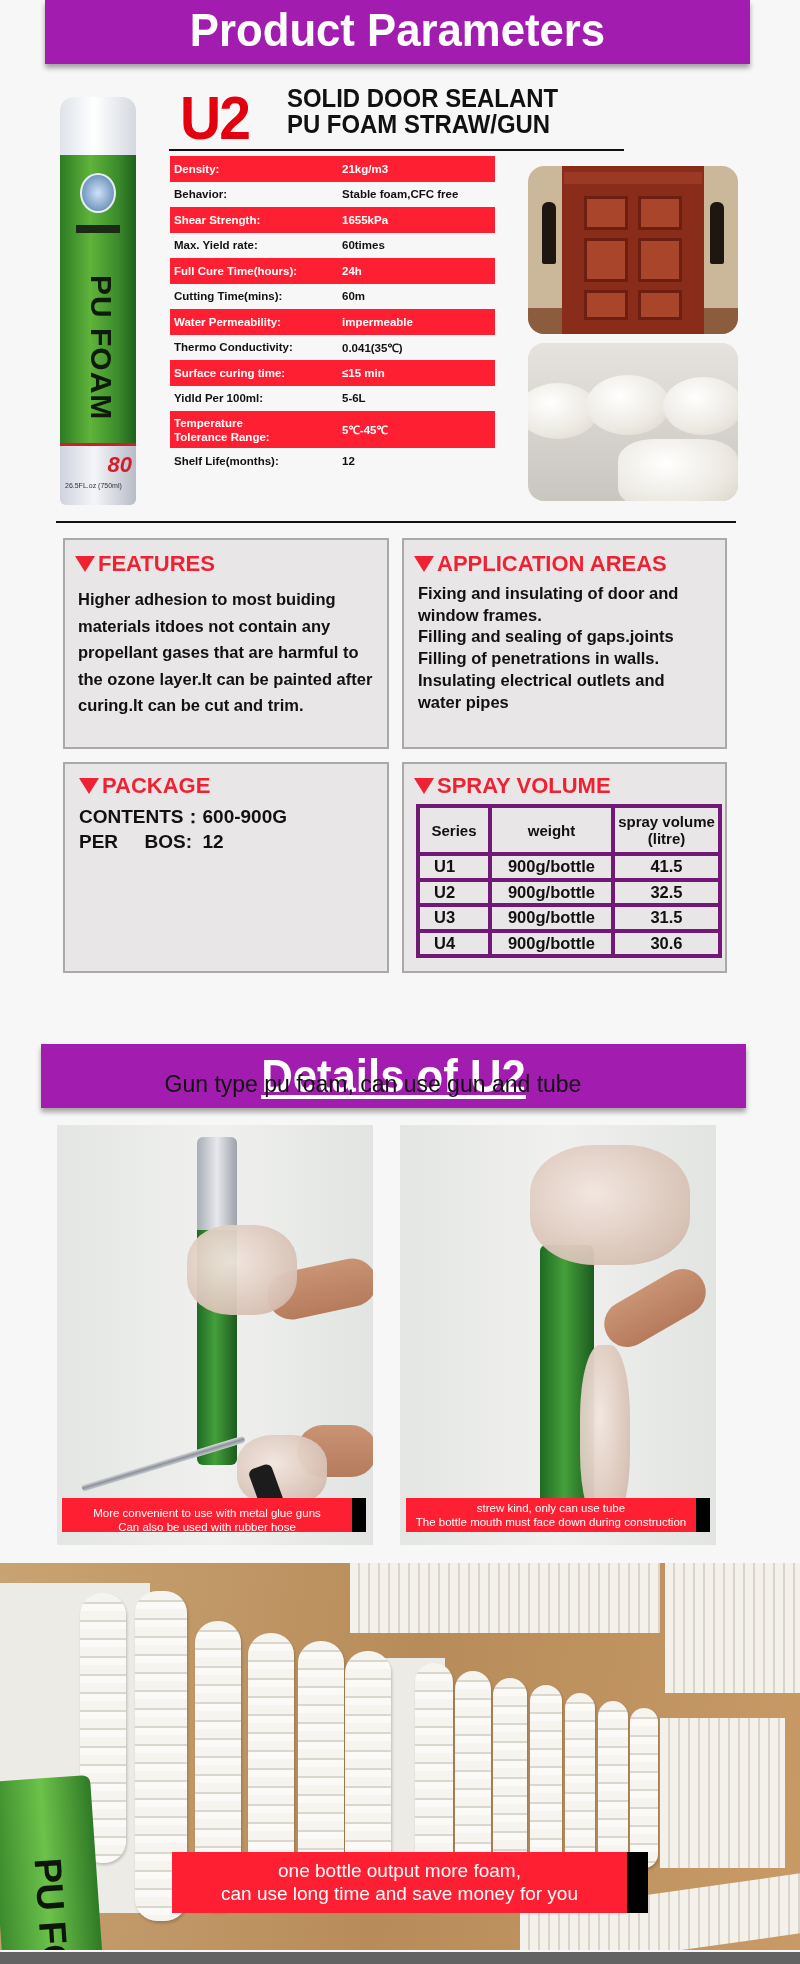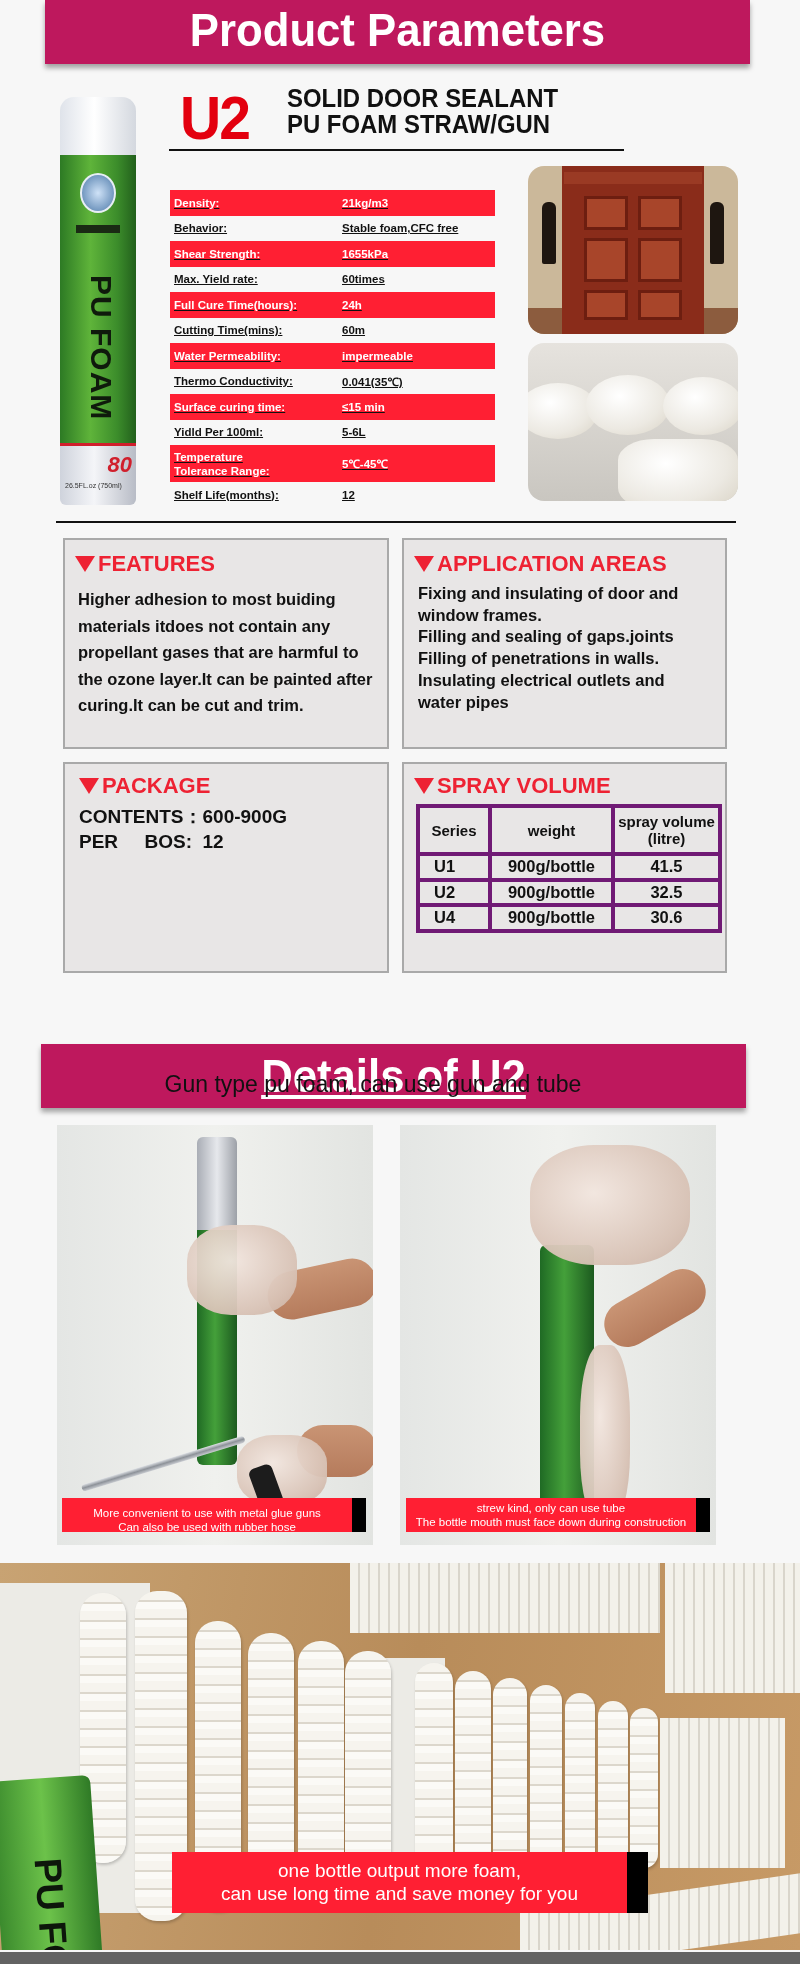--- a/index.html
+++ b/index.html
@@ -1,19 +1,19 @@
 <!DOCTYPE html>
 <html><head>
 <meta charset="utf-8">
 <style>
   * { box-sizing: border-box; margin: 0; padding: 0; }
   html, body { width: 800px; background: #f7f7f7; font-family: "Liberation Sans", sans-serif; color: #111; }
   .page { position: relative; width: 800px; height: 1964px; overflow: hidden; background: #f7f7f7; }
 
-  .banner { position: absolute; background: #be185d; color: #fff; font-weight: bold; text-align: center;
+  .banner { position: absolute; background: #a21caf; color: #fff; font-weight: bold; text-align: center;
             box-shadow: 0 4px 5px rgba(0,0,0,0.35); }
   .banner span { display: block; transform: scaleX(0.95); }
   .banner-1 { left: 45px; top: 0; width: 705px; height: 64px; font-size: 46px; line-height: 60px; }
   .banner-2 { left: 41px; top: 1044px; width: 705px; height: 64px; font-size: 46px; line-height: 64px; text-decoration: underline; }
 
   
   .model { position: absolute; left: 180px; top: 82px; font-size: 62px; font-weight: bold; color: #e3000f; letter-spacing: -2px; transform: scaleX(0.92); transform-origin: left; }
   .title-lines { position: absolute; left: 287px; top: 85px; font-size: 26px; font-weight: bold; line-height: 26px; transform: scaleX(0.92); transform-origin: left; }
   .title-rule { position: absolute; left: 169px; top: 149px; width: 455px; height: 2px; background: #111; }
 
@@ -22,21 +22,21 @@
   .can-cap { position: absolute; left: 0; top: 0; width: 76px; height: 60px; background: linear-gradient(90deg,#dfe3ea,#ffffff 45%,#d4d8df); border-radius: 14px 14px 4px 4px; }
   .can-body { position: absolute; left: 0; top: 58px; width: 76px; height: 290px; background: linear-gradient(90deg,#2d7a24,#5fb43a 40%,#3c8d2b 75%,#22601c); }
   .can-body .brand { position: absolute; left: 24px; top: 120px; writing-mode: vertical-rl; font-size: 30px; font-weight: bold; color: #0f1a0c; letter-spacing: 1px; }
   .can-body .emblem { position: absolute; left: 20px; top: 18px; width: 36px; height: 40px; border-radius: 50%; background: radial-gradient(#cfe2f7,#4b78a8); border: 2px solid #e8eef5; }
   .can-body .strip { position: absolute; left: 16px; top: 70px; width: 44px; height: 8px; background: #1a2a14; }
   .can-foot { position: absolute; left: 0; top: 346px; width: 76px; height: 62px; background: linear-gradient(90deg,#cfd3dc,#f4f5f8 45%,#b8bcc6); border-top: 3px solid #d01f2c; border-radius: 0 0 6px 6px; }
   .can-foot .num { position: absolute; right: 4px; top: 6px; font-size: 22px; font-weight: bold; font-style: italic; color: #d01f2c; }
   .can-foot .vol { position: absolute; left: 5px; top: 36px; font-size: 7px; color: #333; }
 
   
-  .params { position: absolute; left: 170px; top: 190px; width: 325px; text-decoration: underline; }
+  .params { position: absolute; left: 170px; top: 156px; width: 325px; }
   .prow { display: flex; align-items: center; height: 25.5px; font-size: 11.5px; font-weight: bold; }
   .prow.red { background: #ff1f33; color: #fff; }
   .prow.tall { height: 37px; }
   .prow .k { width: 172px; padding-left: 4px; line-height: 14px; }
   .prow .v { flex: 1; }
 
   
   .photo { position: absolute; border-radius: 16px; overflow: hidden; }
   .door { left: 528px; top: 166px; width: 210px; height: 168px;
           background: linear-gradient(90deg,#cbb89a 0 16%,#8a2c1a 16% 84%,#cbb89a 84%); }
@@ -255,20 +255,25 @@
       </tr>
       <tr>
         <td>U1</td>
         <td>900g/bottle</td>
         <td>41.5</td>
       </tr>
       <tr>
         <td>U2</td>
         <td>900g/bottle</td>
         <td>32.5</td>
+      </tr>
+      <tr>
+        <td>U3</td>
+        <td>900g/bottle</td>
+        <td>31.5</td>
       </tr>
       <tr>
         <td>U4</td>
         <td>900g/bottle</td>
         <td>30.6</td>
       </tr>
     </tbody>
       </table>
   </div>
 

